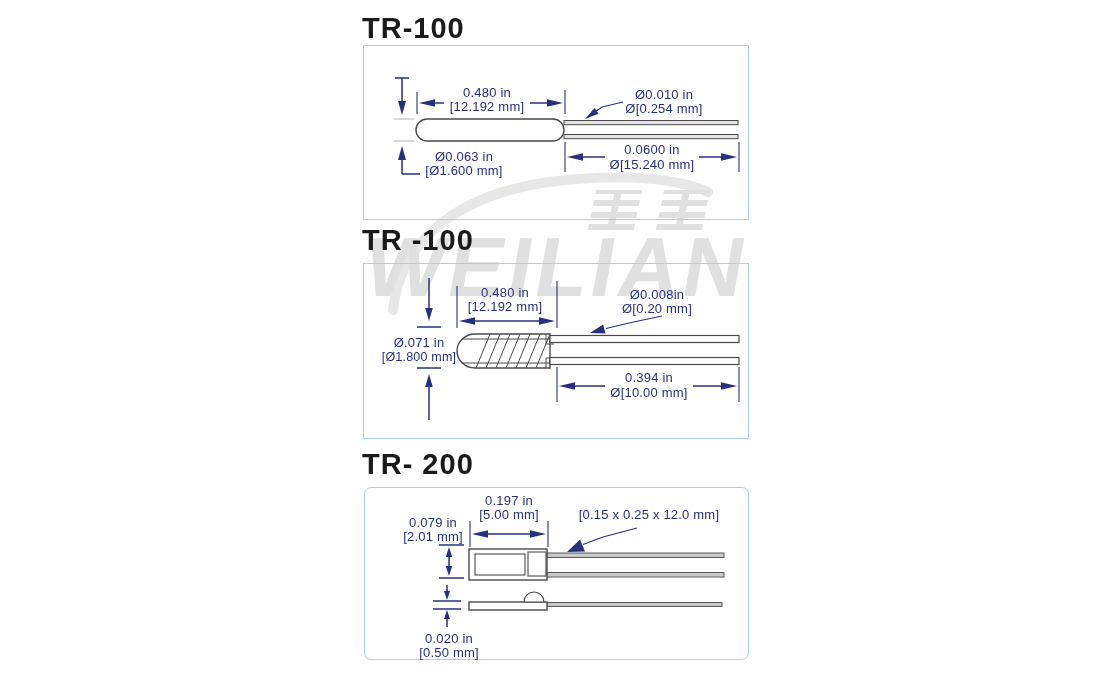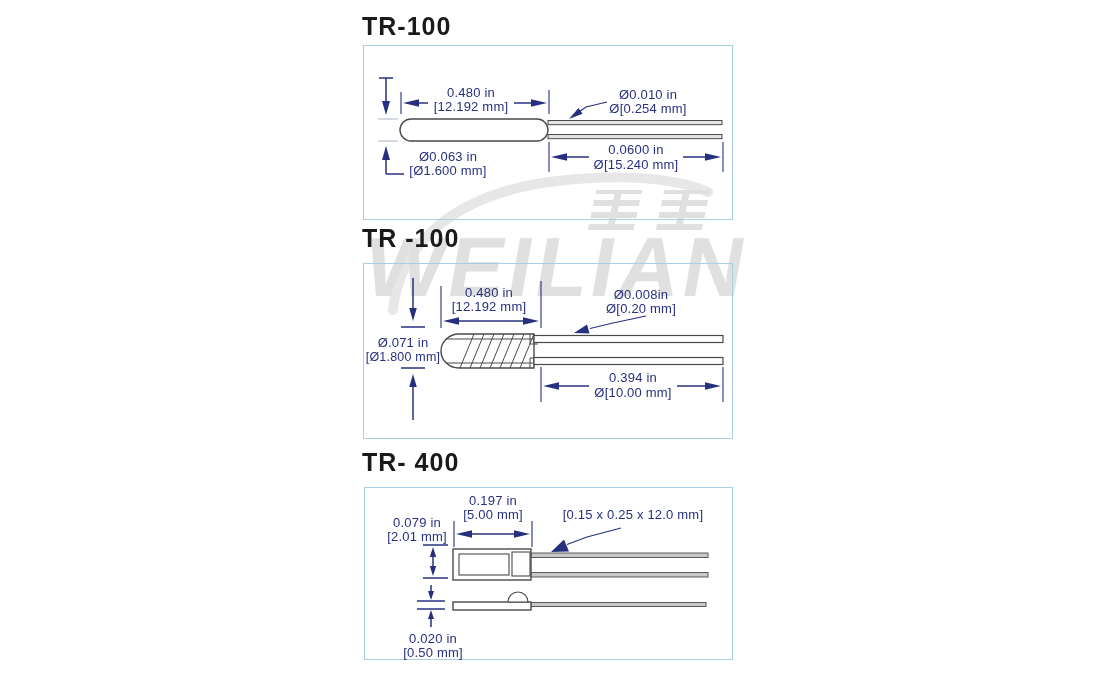--- a/index.html
+++ b/index.html
@@ -12,23 +12,23 @@
   html,body{margin:0;padding:0;background:#ffffff;}
   #page{position:relative;width:1094px;height:677px;background:#ffffff;overflow:hidden;
         font-family:"Liberation Sans",sans-serif;}
   .wm-layer{position:absolute;left:0;top:0;width:1094px;height:677px;z-index:0;pointer-events:none;}
   .wm-brand{position:absolute;left:366px;top:225px;font-size:84px;font-weight:700;
             letter-spacing:4px;color:var(--wm);transform:skewX(-10deg);line-height:1;}
   .wm-cn{position:absolute;left:592px;top:190px;display:flex;gap:22px;}
   .wm-cn .cnglyph{width:46px;height:40px;transform:skewX(-12deg);
       background:repeating-linear-gradient(0deg,var(--wm) 0 6px,transparent 6px 12px);}
   .wm-cn .cnglyph:before{content:"";display:block;width:7px;height:40px;background:var(--wm);margin-left:19px;}
-  .section-title{position:absolute;z-index:2;color:#1a1a1a;font-size:25px;font-weight:700;
+  .section-title{position:absolute;z-index:2;color:#1a1a1a;font-size:29px;font-weight:700;
                  letter-spacing:1px;line-height:1;}
-  .panel{position:absolute;z-index:1;border:1px solid var(--panel-border);background:transparent;}
+  .panel{position:absolute;z-index:1;border:1px solid var(--panel-border);background:transparent;padding-left:16px;}
   svg{overflow:visible;display:block;}
   .dim{stroke:var(--blue);stroke-width:1.5;fill:none;}
   .thin{stroke:var(--blue);stroke-width:1.1;fill:none;}
   .witness{stroke:#a9b2c6;stroke-width:1;fill:none;}
   .ah{fill:var(--blue);stroke:none;}
   .out{stroke:var(--outline);stroke-width:1.4;fill:#ffffff;}
   .outthin{stroke:var(--outline);stroke-width:1;fill:none;}
   .lead{fill:var(--lead-fill);stroke:#5a5a5a;stroke-width:1;}
   .leadw{fill:#ffffff;stroke:var(--outline);stroke-width:1.2;}
   .wire{fill:#e3e3e3;stroke:var(--outline);stroke-width:1;}
@@ -170,23 +170,23 @@
         <line class="dim" x1="195" y1="122" x2="225" y2="122"></line>
         <line class="dim" x1="313" y1="122" x2="341" y2="122"></line>
         <polygon class="ah" points="179,122 195,118.2 195,125.8"></polygon>
         <polygon class="ah" points="357,122 341,118.2 341,125.8"></polygon>
         <text class="dt" x="269" y="118">0.394 in</text>
         <text class="dt" x="269" y="133">Ø[10.00 mm]</text>
       </g>
     </svg>
   </div>
 
-  <div class="section-title" style="left:362px;top:450px;">TR- 400</div>
-
-  <div class="panel" style="left:364px;top:487px;width:367px;height:171px;">
+  <div class="section-title" style="left:362px;top:450px;">TR- 200</div>
+
+  <div class="panel" style="left:364px;top:487px;width:367px;height:171px;border-radius:7px;">
     <svg width="367" height="171" viewBox="0 0 367 171">
 
       <g>
         <rect class="lead" x="166" y="65" width="177" height="4.5"></rect>
         <rect class="lead" x="166" y="84.5" width="177" height="4.5"></rect>
         <rect class="out" x="88" y="61" width="78" height="31"></rect>
         <rect class="out" x="94" y="66" width="50" height="21" style="stroke-width:1.1"></rect>
         <rect class="out" x="147" y="64" width="18" height="24" style="stroke-width:1.1"></rect>
       </g>
 

